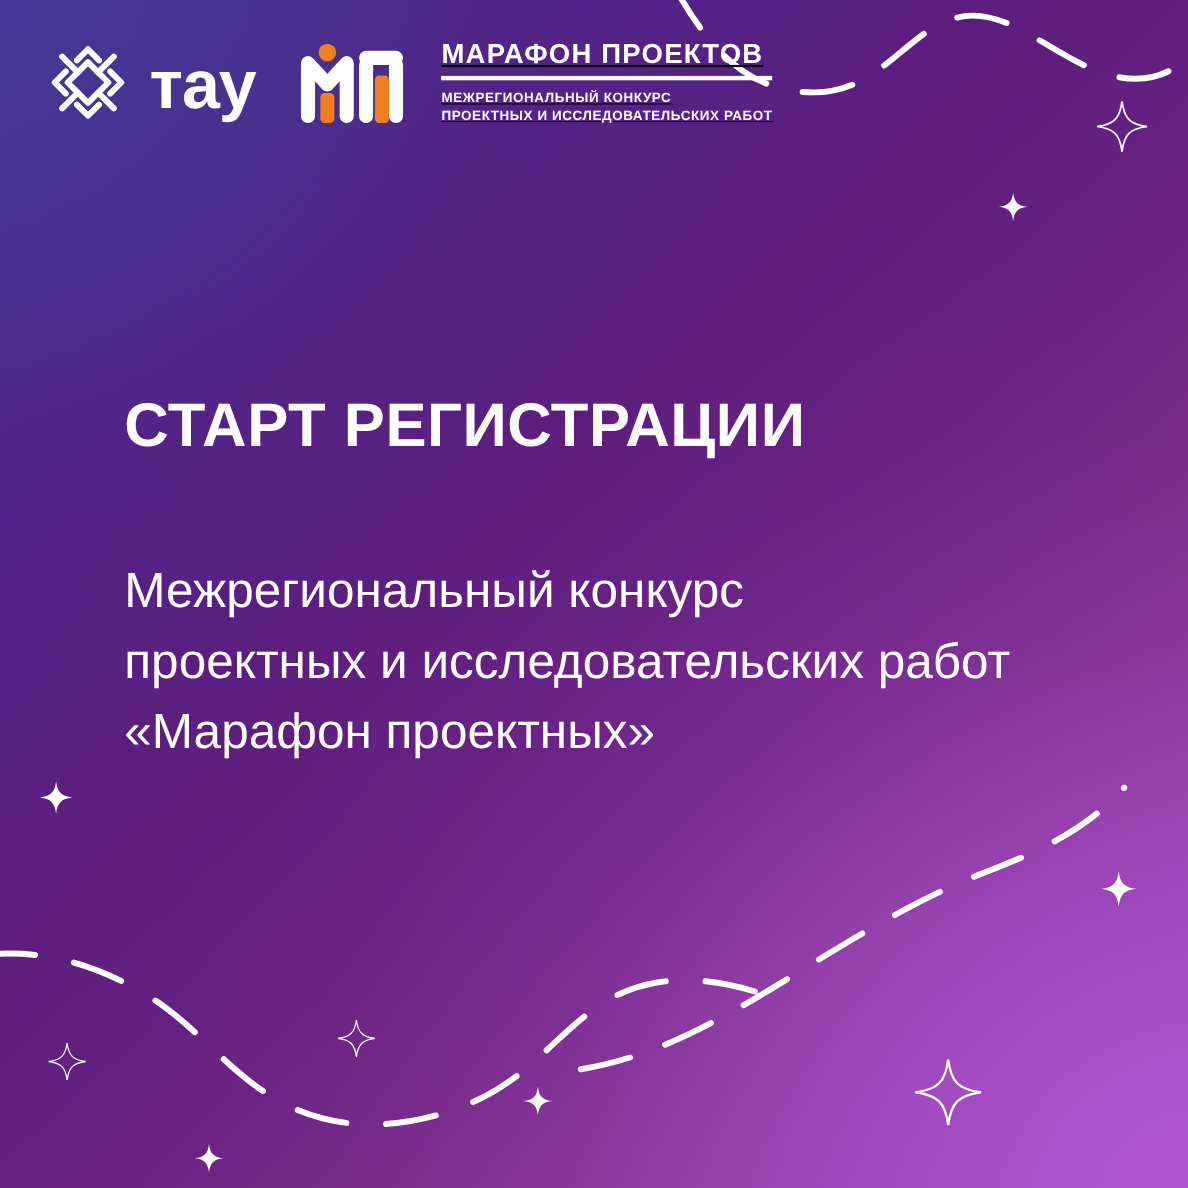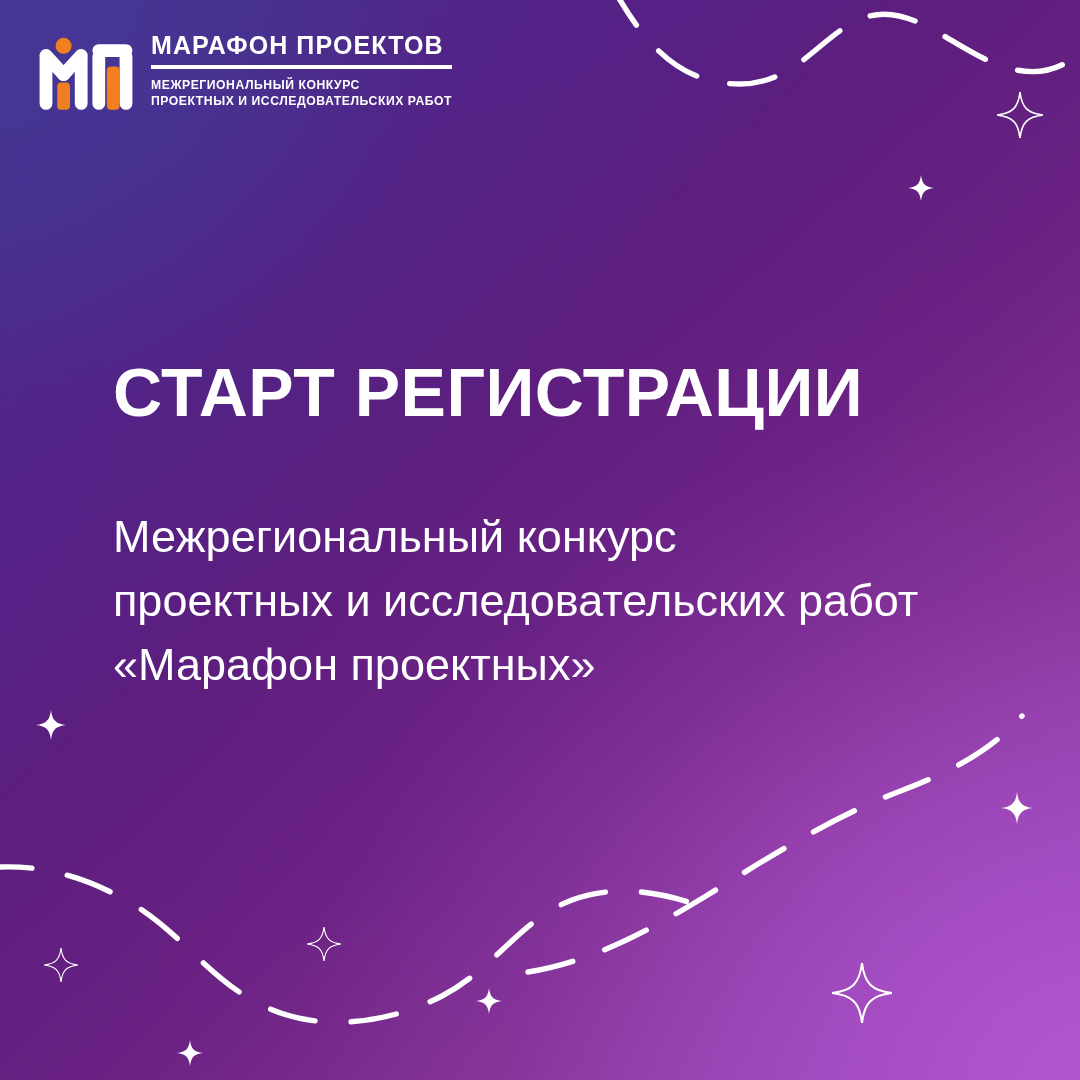--- a/index.html
+++ b/index.html
@@ -49,22 +49,23 @@
     color: #ffffff;
     font-size: 62px;
     font-weight: 700;
     letter-spacing: -1px;
     line-height: 0.8;
     transform: translateY(3px);
   }
 
   .mp-logo {
     display: flex;
-    align-items: flex-start;
-    gap: 17px;
+    align-items: center;
+    gap: 33px;
+    text-decoration: underline;
   }
   .mp-text { display: flex; flex-direction: column; }
   .mp-title {
     color: #ffffff;
     font-size: 25px;
     font-weight: 700;
     letter-spacing: 1.1px;
     line-height: 1;
     white-space: nowrap;
   }
@@ -82,21 +83,21 @@
     line-height: 1.32;
     white-space: nowrap;
   }
 
   
   .headline {
     position: absolute;
     left: 113px;
     top: 358px;
     color: #ffffff;
-    font-size: 68px;
+    font-size: 56px;
     font-weight: 700;
     letter-spacing: 0.5px;
     line-height: 1;
     white-space: nowrap;
     z-index: 5;
   }
   .subtitle {
     position: absolute;
     left: 113px;
     top: 505px;
@@ -144,20 +145,44 @@
     <use href="#star-outline" x="44" y="948" width="34" height="34"></use>
     <use href="#star-filled" x="177" y="1040" width="26" height="26"></use>
     <use href="#star-outline" x="307" y="927" width="34" height="34"></use>
     <use href="#star-filled" x="476" y="988" width="26" height="26"></use>
     <use href="#star-outline" x="832" y="963" width="60" height="60"></use>
     <use href="#star-filled" x="1001" y="792" width="32" height="32"></use>
   </svg>
 
   <div class="logo-bar">
 
+    <div class="tau-logo">
+      <svg class="tau-mark" width="84" height="84" viewBox="0 0 100 100" xmlns="http://www.w3.org/2000/svg">
+        <g fill="none" stroke="#ffffff" stroke-width="6.4" stroke-linecap="round" stroke-linejoin="round">
+
+          <path d="M38,26 L50,14 L62,26"></path>
+          <path d="M38,40 L50,28 L62,40"></path>
+
+          <path d="M38,60 L50,72 L62,60"></path>
+          <path d="M38,74 L50,86 L62,74"></path>
+
+          <path d="M26,38 L14,50 L26,62"></path>
+          <path d="M40,38 L28,50 L40,62"></path>
+
+          <path d="M60,38 L72,50 L60,62"></path>
+          <path d="M74,38 L86,50 L74,62"></path>
+
+          <path d="M22,22 L38,38"></path>
+          <path d="M78,22 L62,38"></path>
+          <path d="M22,78 L38,62"></path>
+          <path d="M78,78 L62,62"></path>
+        </g>
+      </svg>
+      <div class="tau-word">тау</div>
+    </div>
 
     <div class="mp-logo">
       <svg width="96" height="80" viewBox="0 0 120 100" xmlns="http://www.w3.org/2000/svg">
 
         <rect x="2" y="22" width="16" height="74" rx="8" fill="#ffffff"></rect>
 
         <rect x="46" y="22" width="16" height="74" rx="8" fill="#ffffff"></rect>
 
         <path d="M10,28 L32,52" stroke="#ffffff" stroke-width="16" stroke-linecap="round" fill="none"></path>
         <path d="M54,28 L32,52" stroke="#ffffff" stroke-width="16" stroke-linecap="round" fill="none"></path>

